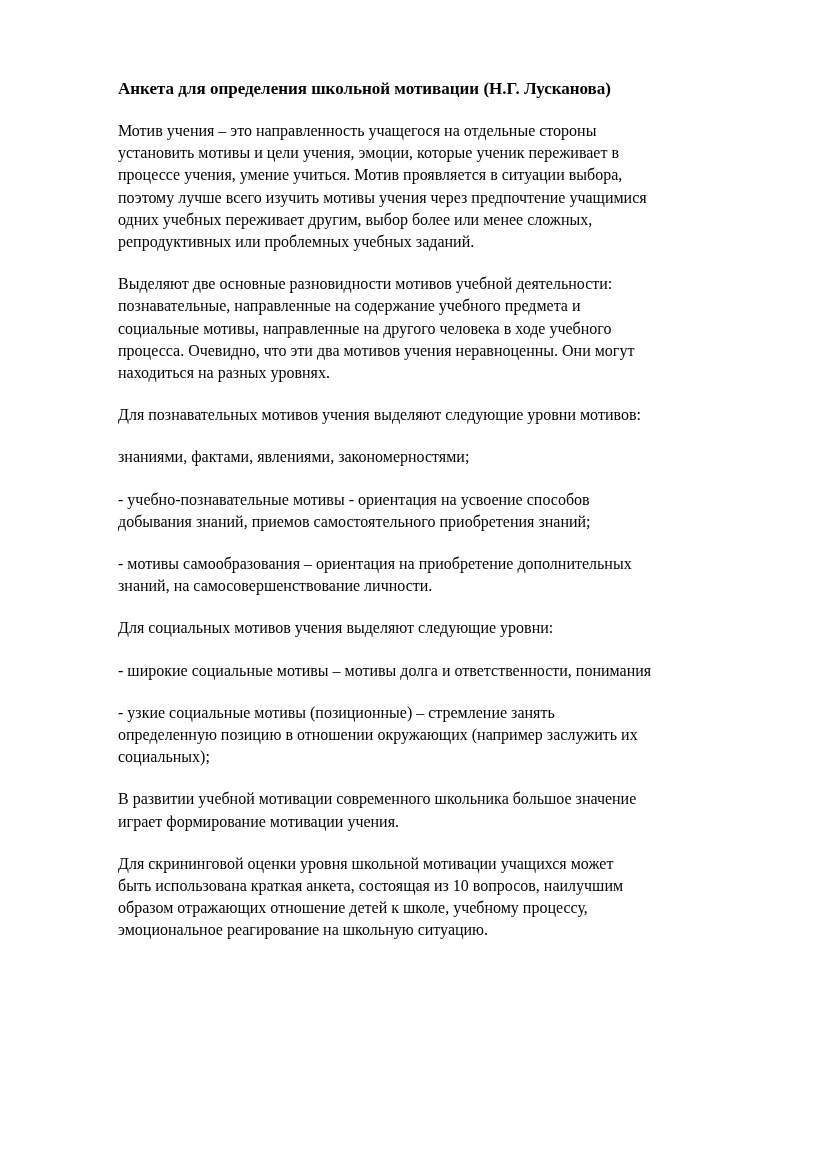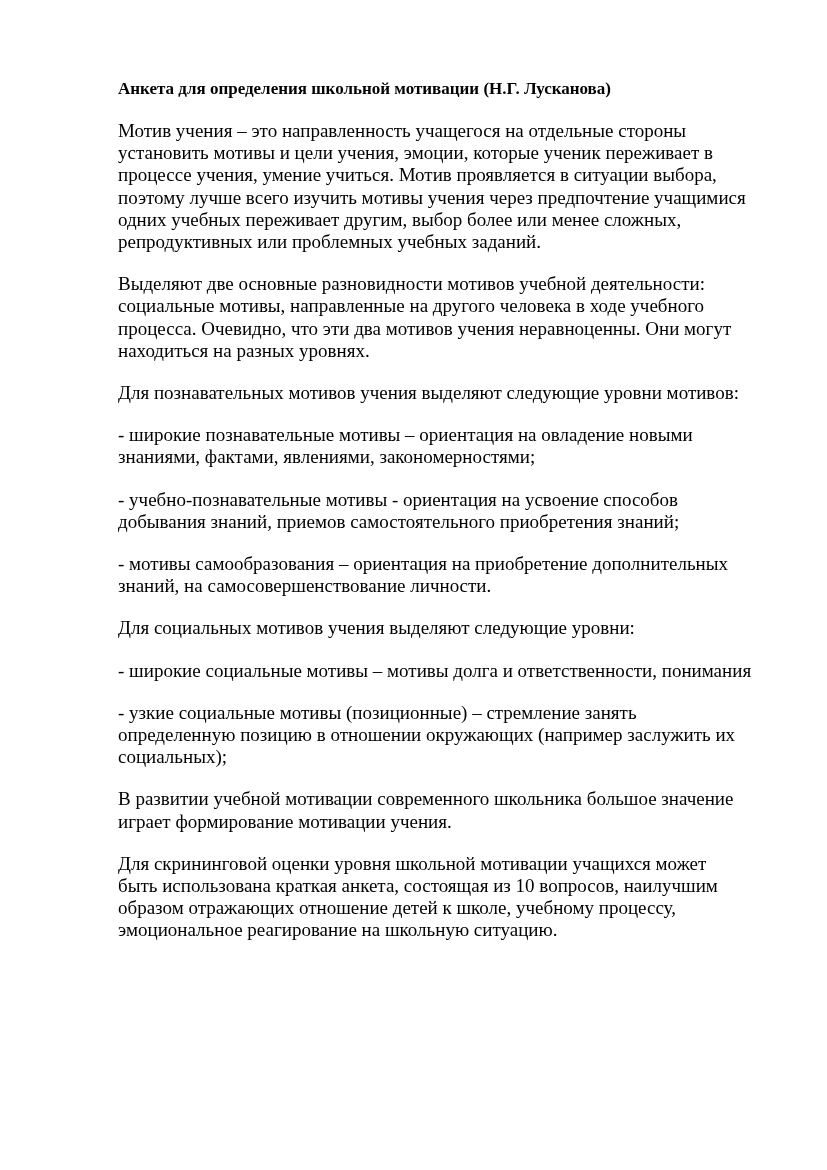--- a/index.html
+++ b/index.html
@@ -22,21 +22,21 @@
       width: 660px;
     }
     .title {
       font-weight: bold;
       font-size: 17px;
       line-height: 22px;
       margin: 0 0 20px 0;
       white-space: nowrap;
     }
     .para {
-      font-size: 19px;
+      font-size: 16px;
       line-height: 22.2px;
       margin: 0 0 20px 0;
     }
     .line {
       display: block;
       white-space: nowrap;
     }
   </style>
 </head>
 <body>
@@ -48,31 +48,31 @@
     <span class="line">Мотив учения – это направленность учащегося на отдельные стороны</span>
     <span class="line">установить мотивы и цели учения, эмоции, которые ученик переживает в</span>
     <span class="line">процессе учения, умение учиться. Мотив проявляется в ситуации выбора,</span>
     <span class="line">поэтому лучше всего изучить мотивы учения через предпочтение учащимися</span>
     <span class="line">одних учебных переживает другим, выбор более или менее сложных,</span>
     <span class="line">репродуктивных или проблемных учебных заданий.</span>
   </div>
 
   <div class="para">
     <span class="line">Выделяют две основные разновидности мотивов учебной деятельности:</span>
+    <span class="line">познавательные, направленные на содержание учебного предмета и</span>
     <span class="line">социальные мотивы, направленные на другого человека в ходе учебного</span>
     <span class="line">процесса. Очевидно, что эти два мотивов учения неравноценны. Они могут</span>
     <span class="line">находиться на разных уровнях.</span>
   </div>
 
   <div class="para">
     <span class="line">Для познавательных мотивов учения выделяют следующие уровни мотивов:</span>
   </div>
 
   <div class="para">
-    <span class="line">- широкие познавательные мотивы – ориентация на овладение новыми</span>
     <span class="line">знаниями, фактами, явлениями, закономерностями;</span>
   </div>
 
   <div class="para">
     <span class="line">- учебно-познавательные мотивы - ориентация на усвоение способов</span>
     <span class="line">добывания знаний, приемов самостоятельного приобретения знаний;</span>
   </div>
 
   <div class="para">
     <span class="line">- мотивы самообразования – ориентация на приобретение дополнительных</span>

